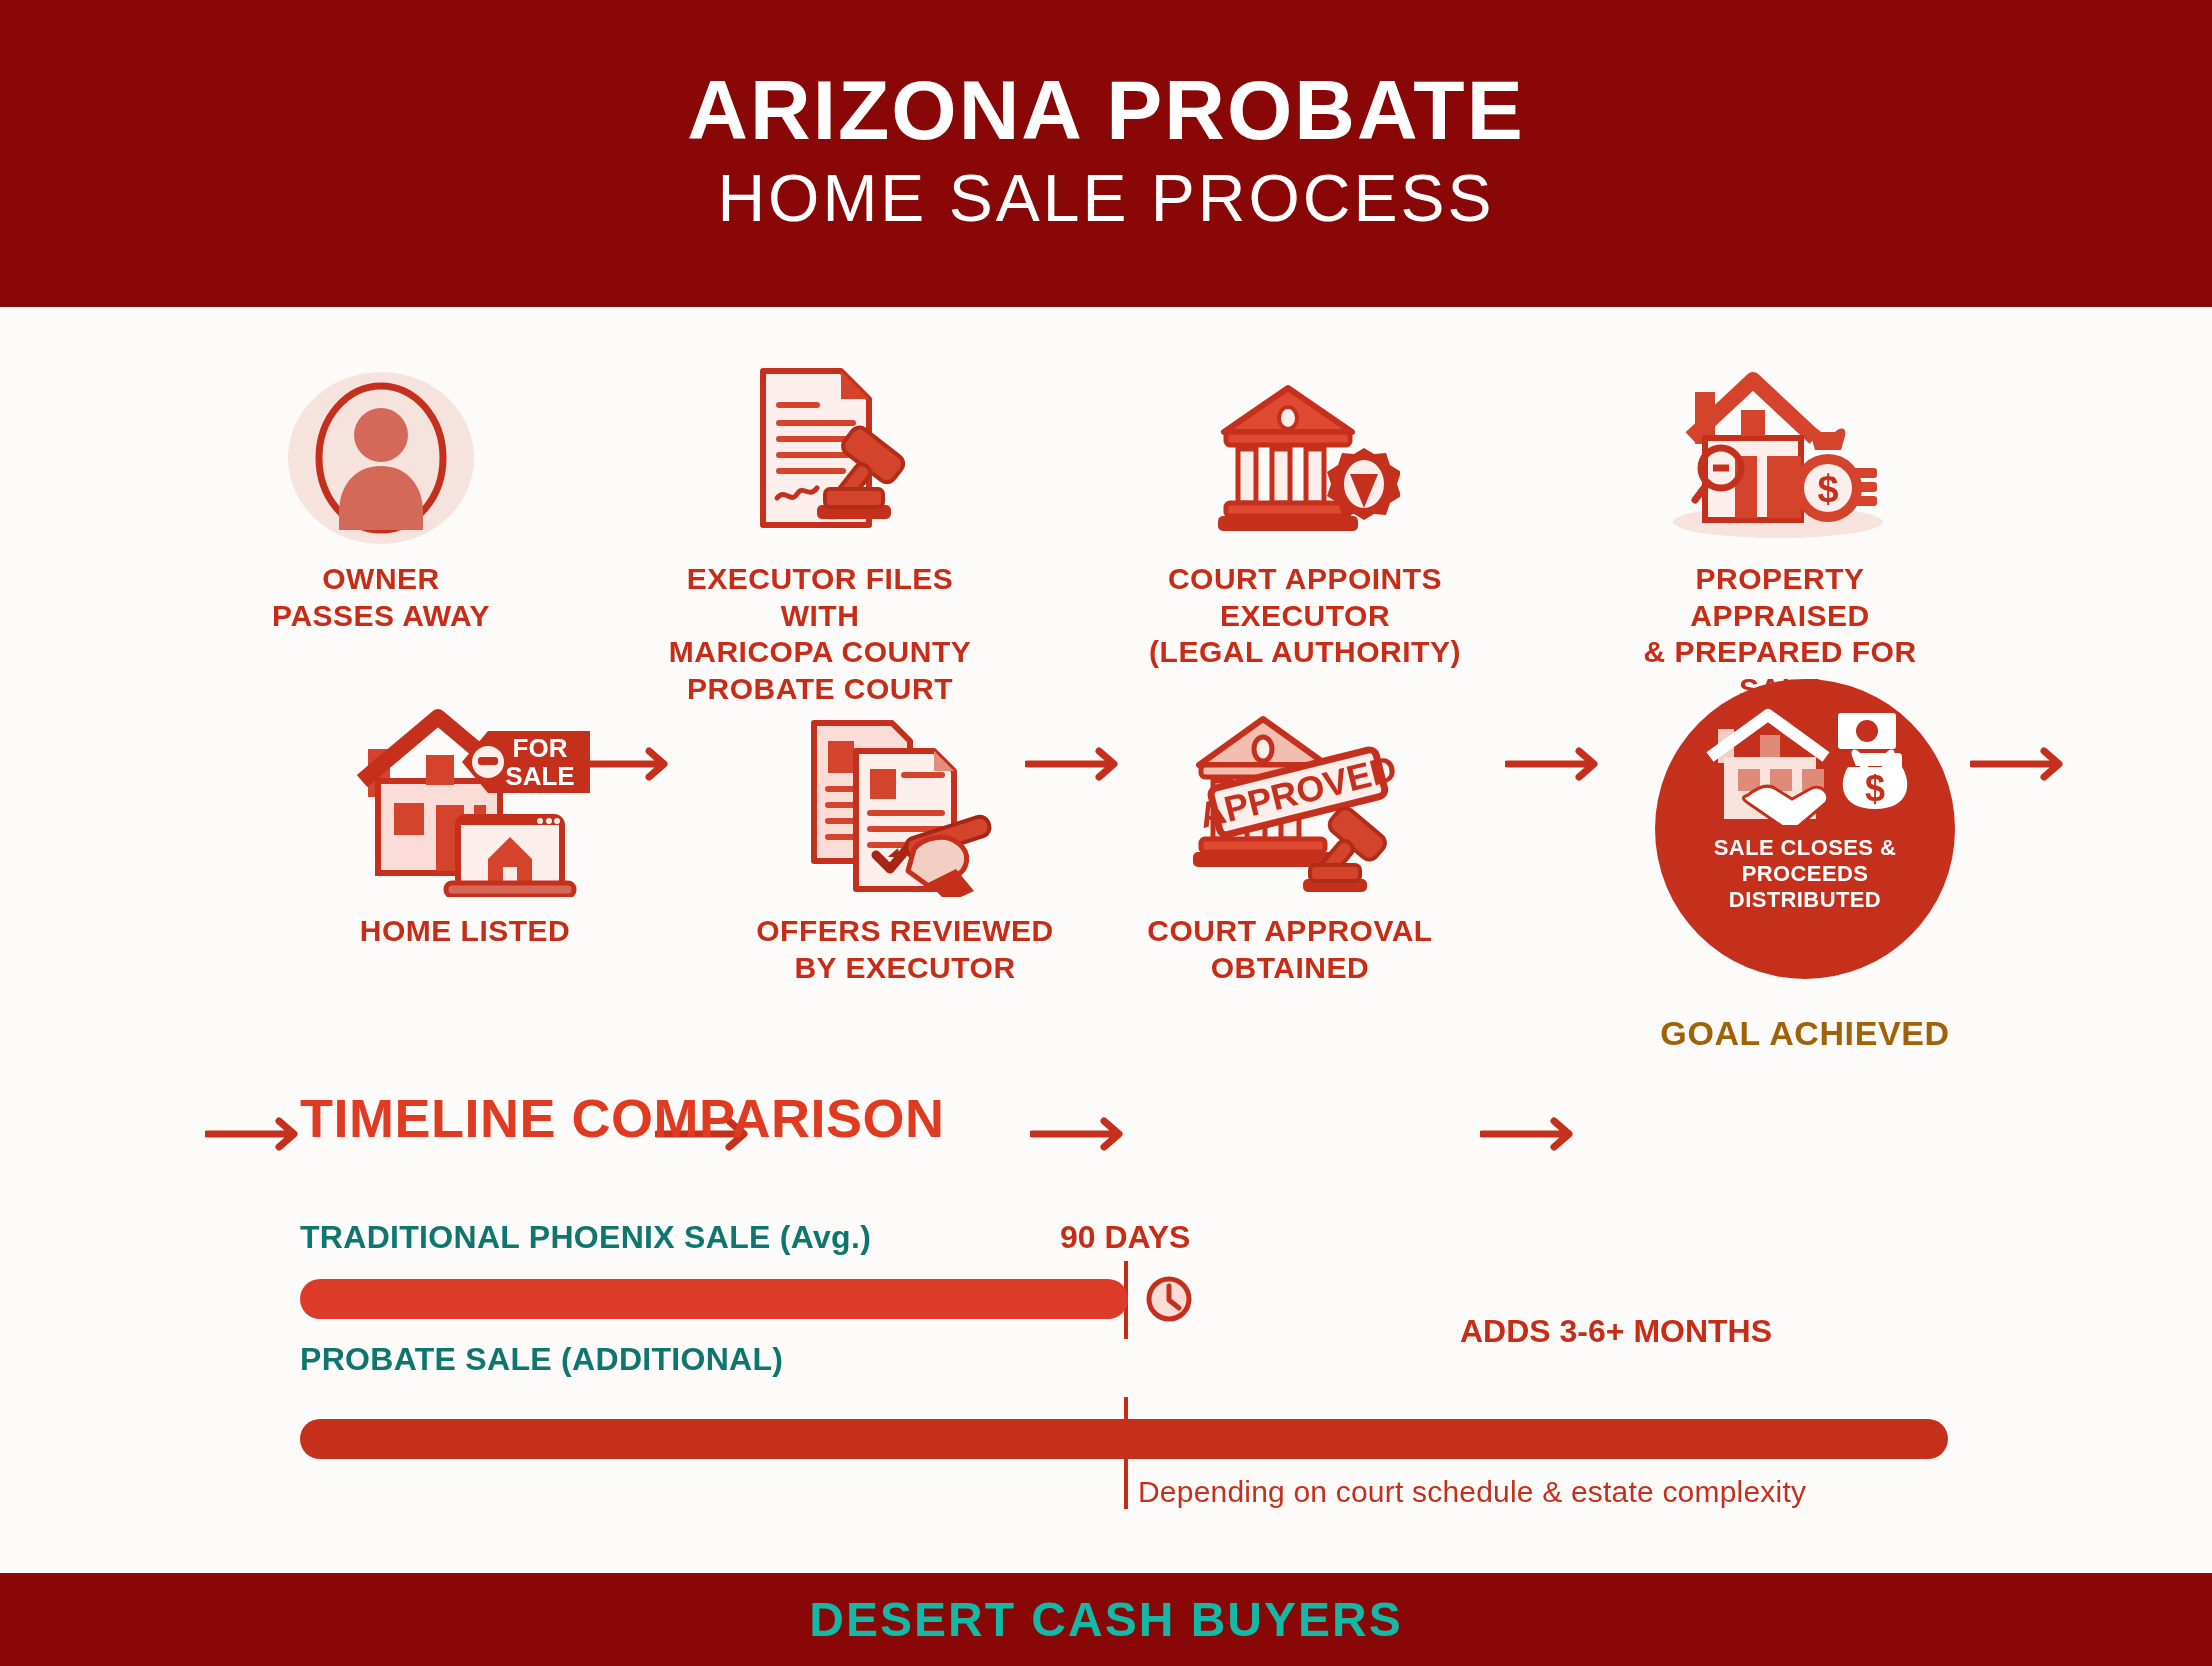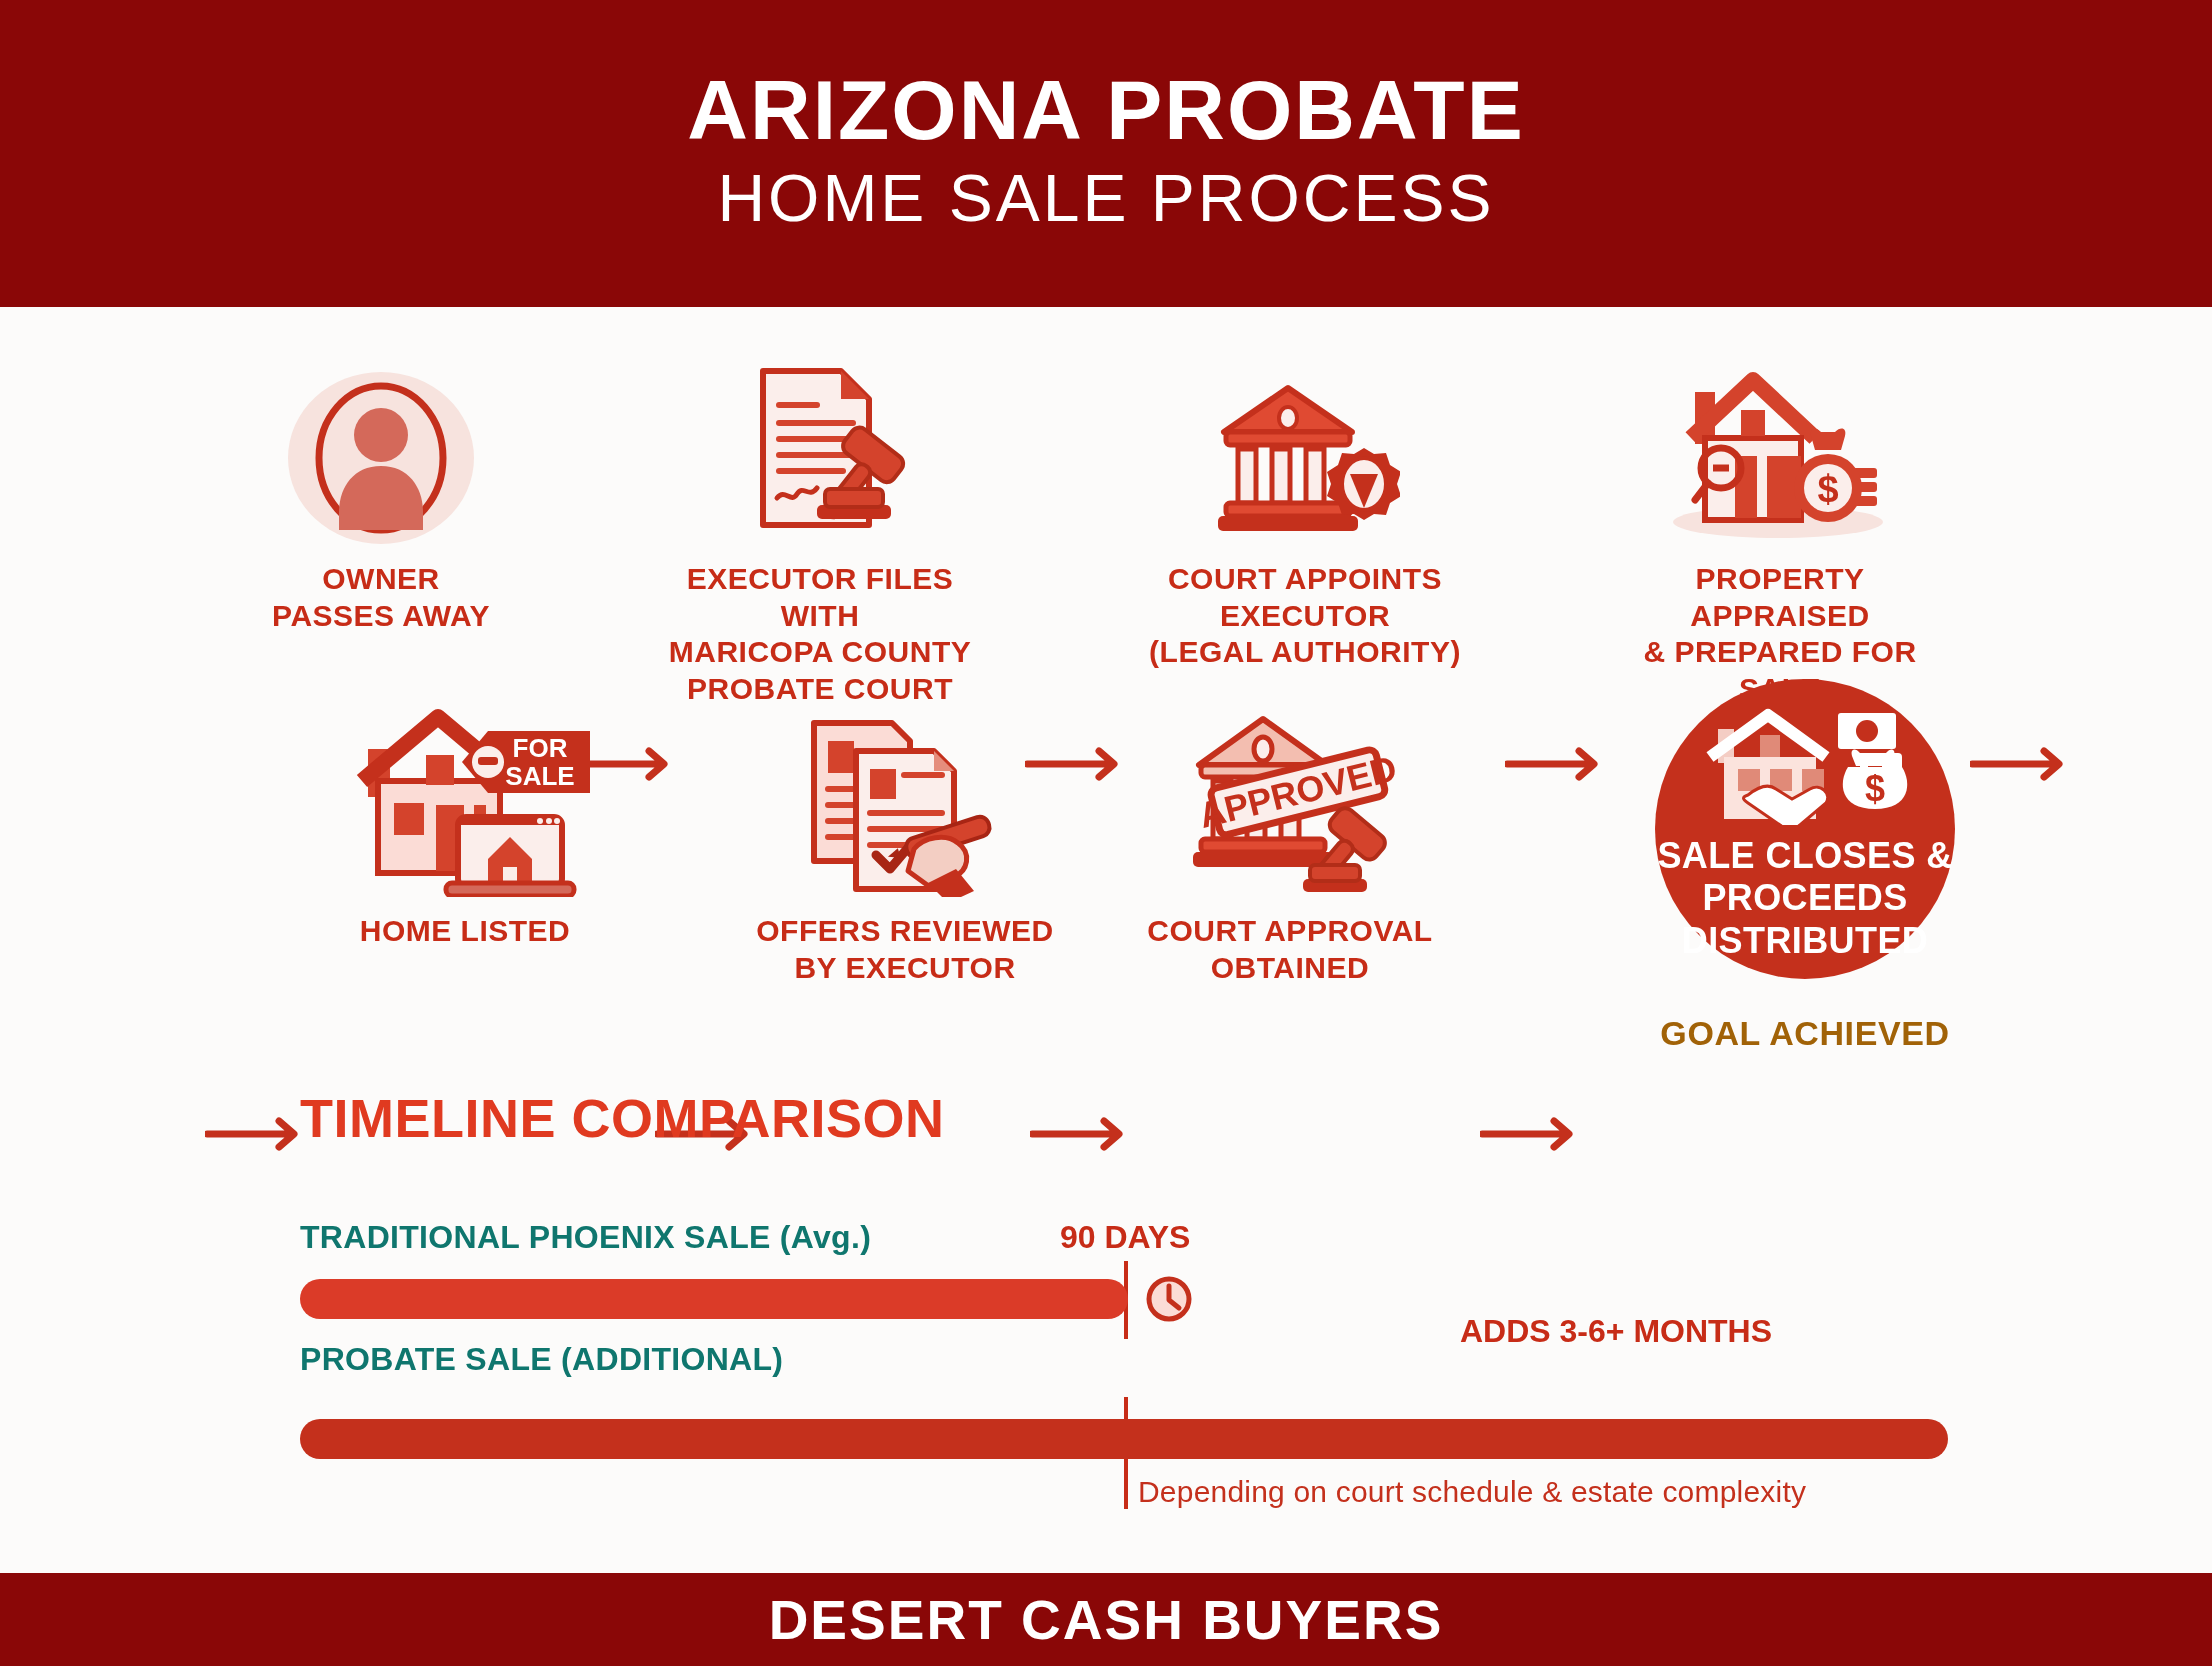--- a/index.html
+++ b/index.html
@@ -64,21 +64,21 @@
   .goal-circle{
     width:300px;height:300px;border-radius:50%;
     background:#c4301c;
     display:flex;flex-direction:column;
     align-items:center;justify-content:flex-start;
     box-sizing:border-box;
     padding-top:28px;
   }
   .goal-caption{
     color:#ffffff;
-    font-size:36px;font-weight:bold;
+    font-size:22px;font-weight:bold;
     line-height:1.18;text-align:center;
     letter-spacing:0.4px;
     white-space:pre-line;
     margin-top:6px;
   }
   .goal-sub{
     margin-top:35px;
     color:#a16207;
     font-size:34px;font-weight:bold;
     letter-spacing:0.6px;
@@ -118,21 +118,21 @@
     letter-spacing:0.2px;
   }
   
   .footer{
     position:absolute;left:0;top:1573px;
     width:2212px;height:93px;
     background:#8a0707;
     display:flex;align-items:center;justify-content:center;
   }
   .footer-text{
-    color:#ffffff;font-size:55px;font-weight:bold;letter-spacing:2px;
+    color:#14b8a6;font-size:48px;font-weight:bold;letter-spacing:2px;
   }
 </style>
 </head>
 <body>
 
 <div class="header">
   <div class="header-title">ARIZONA PROBATE</div>
   <div class="header-subtitle">HOME SALE PROCESS</div>
 </div>
 

